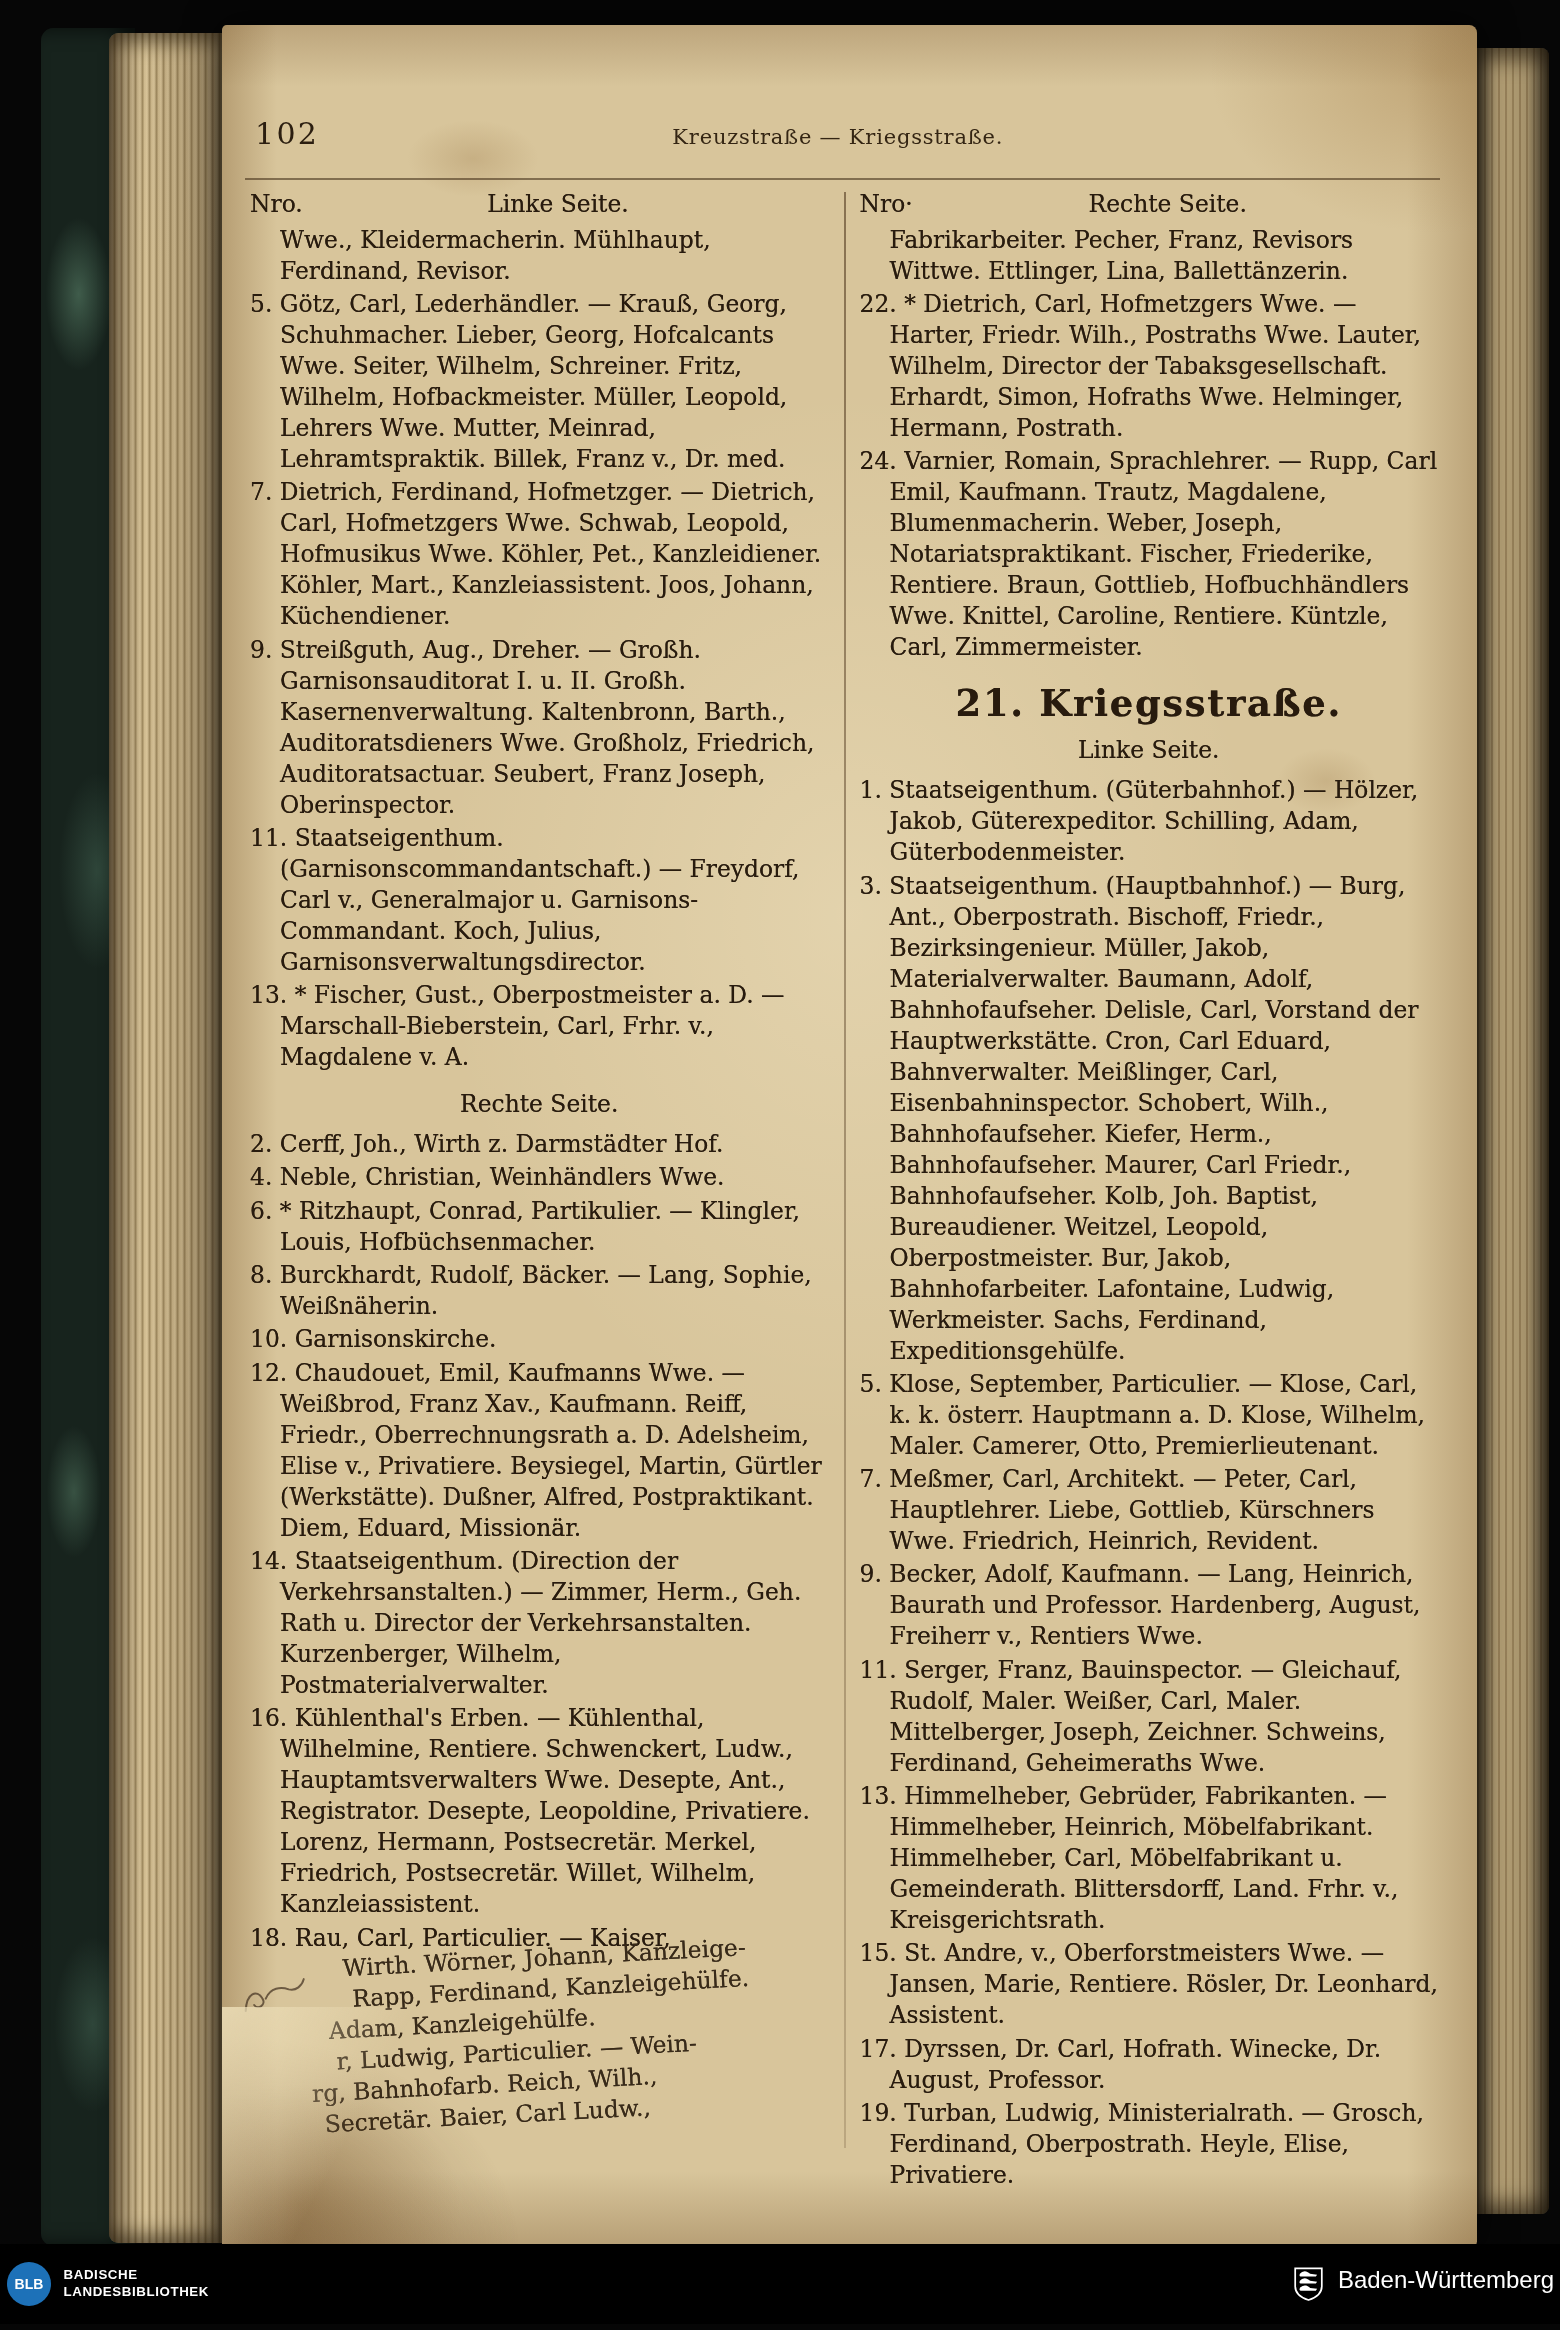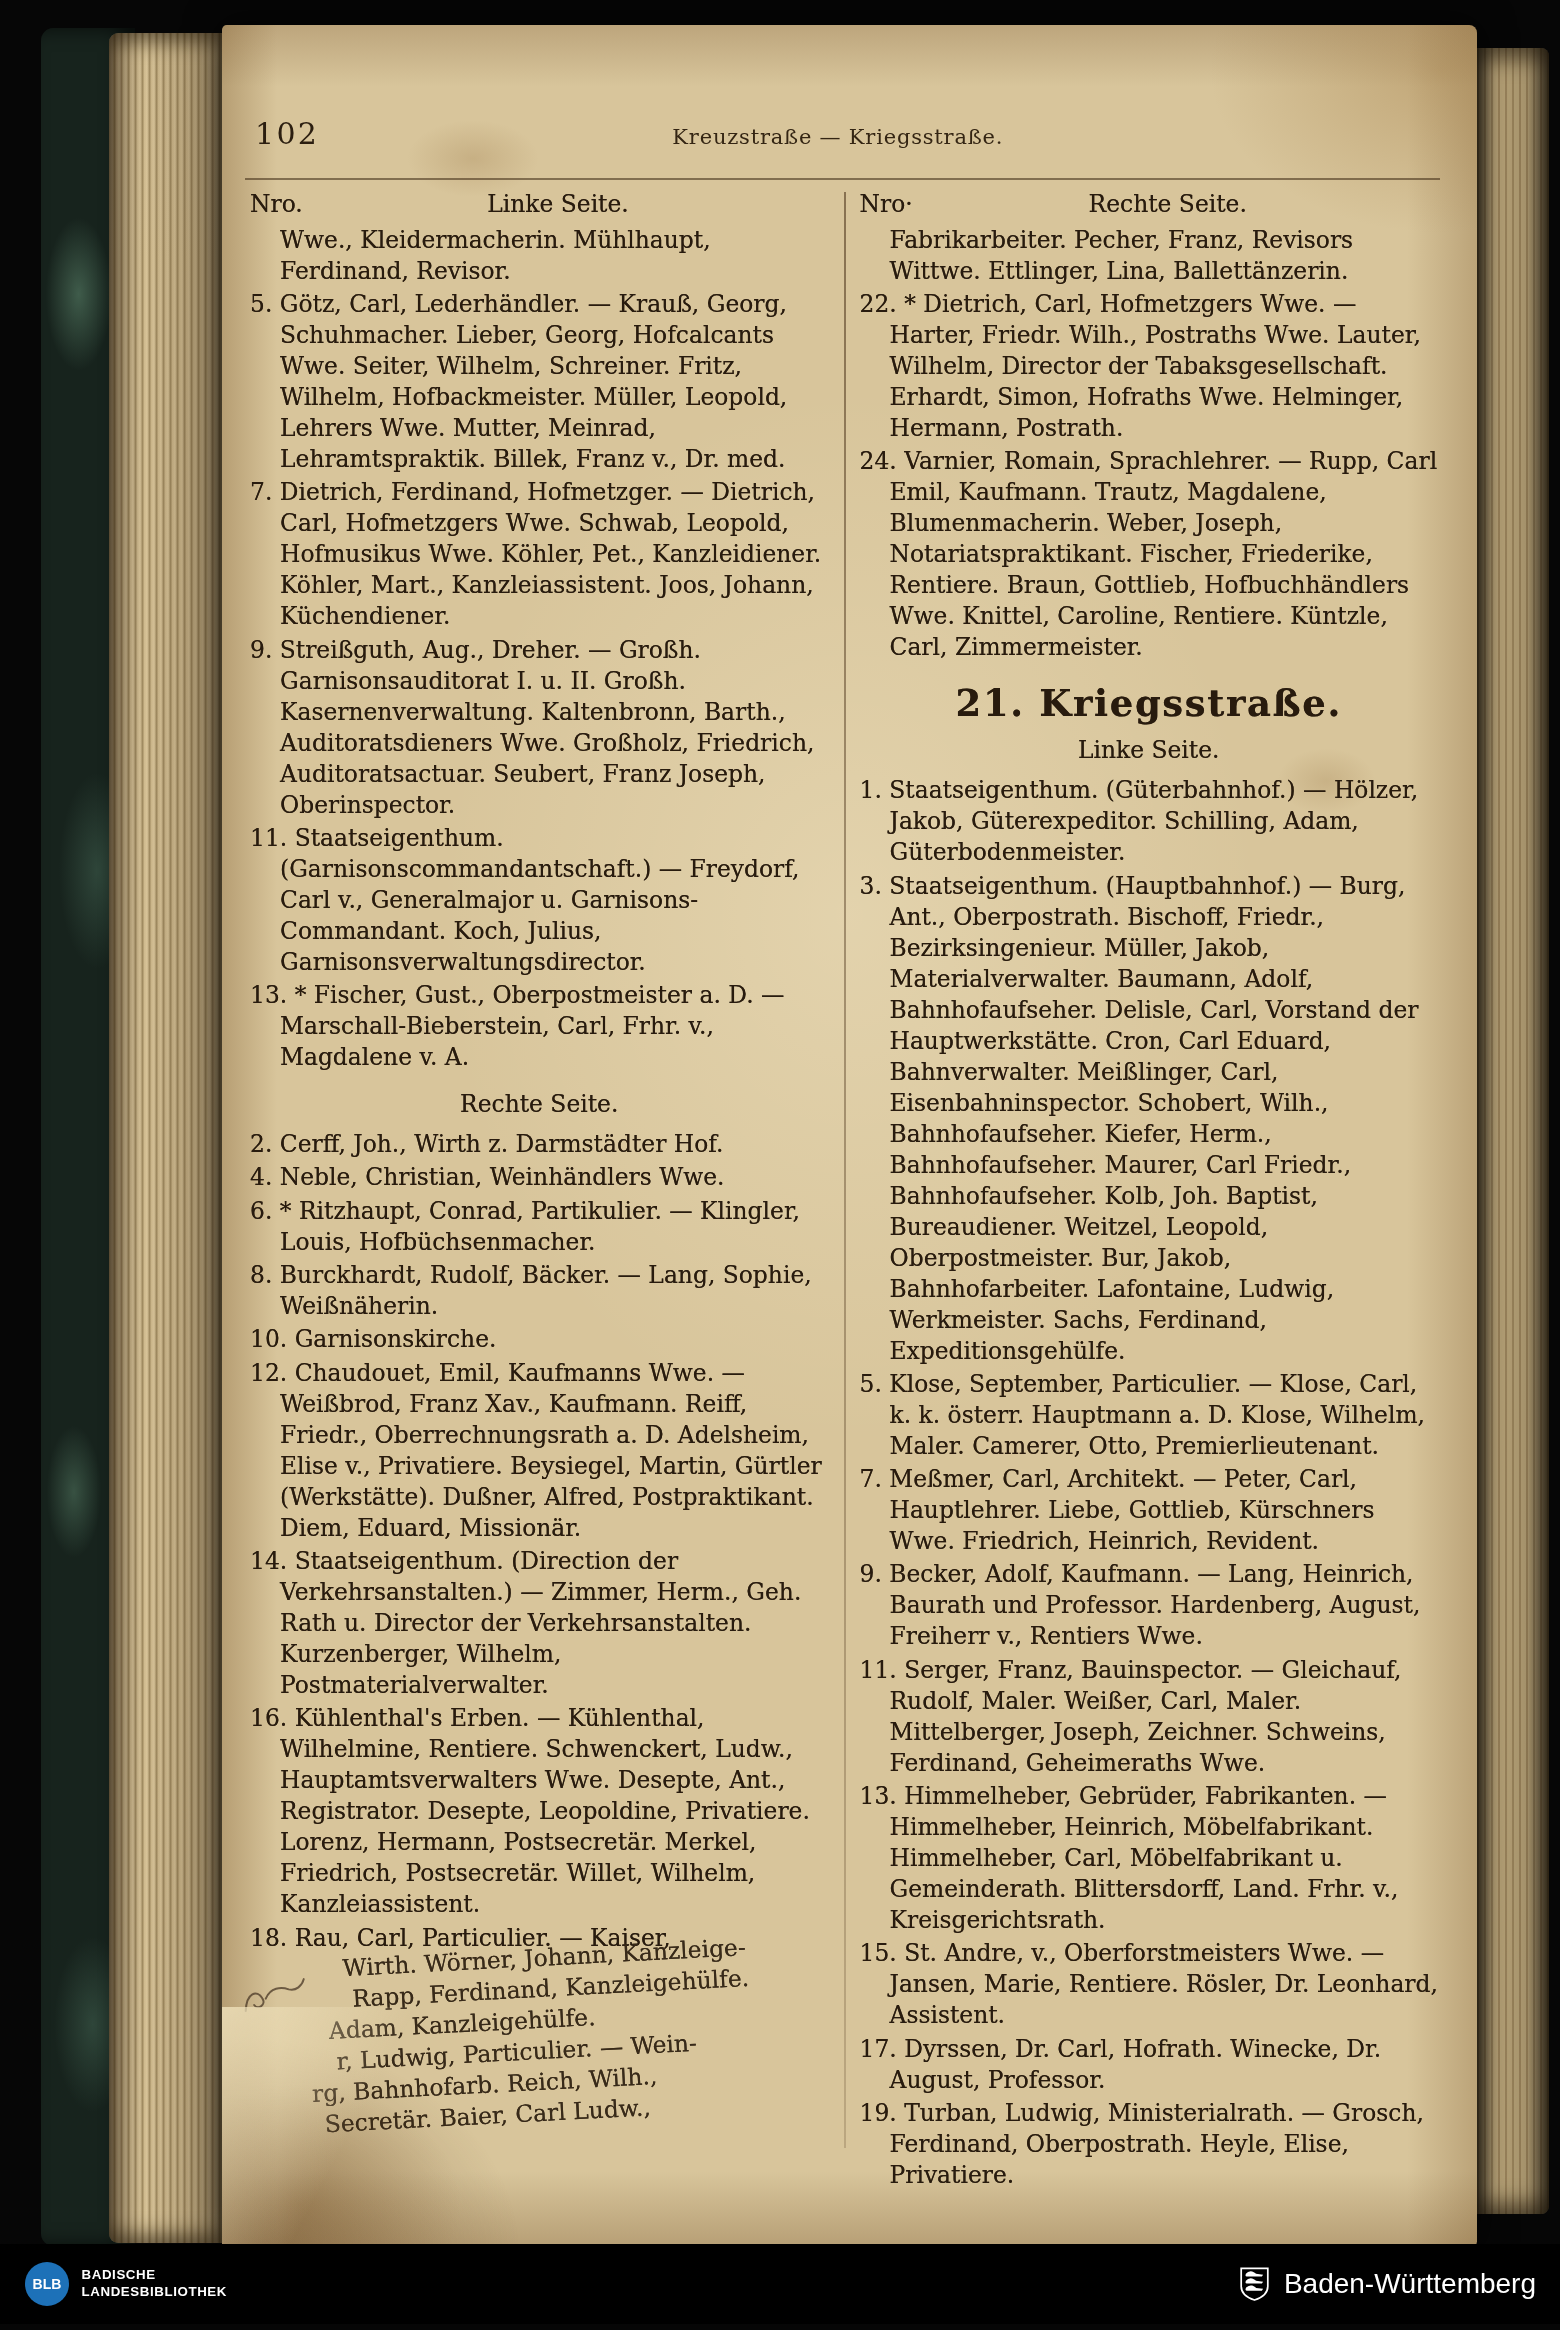--- a/index.html
+++ b/index.html
@@ -65,26 +65,26 @@
   .side-subheading{text-align:center;margin:15.6px 0 9.4px;}
   .street-heading{text-align:center;font-size:37px;font-weight:bold;letter-spacing:1.6px;margin:25px 0 11px;}
   .curl-block{transform:rotate(-3deg);transform-origin:0 0;margin-top:4.7px;color:#382a19;}
   .curl-line{white-space:nowrap;}
 
   .pencil-mark{position:absolute;left:14px;top:1951px;transform:rotate(-22deg);opacity:.75;}
 
   
   .footer{position:absolute;left:0;bottom:0;width:1561px;height:80px;background:#000;
           display:flex;align-items:center;justify-content:space-between;box-sizing:border-box;
-          padding:0 25px;font-family:"Liberation Sans", sans-serif;}
+          padding:0 7px;font-family:"Liberation Sans", sans-serif;}
   .blb{display:flex;align-items:center;gap:12.5px;}
   .blb-circle{width:44px;height:44px;border-radius:50%;background:#1d71b8;color:#fff;
           font-weight:bold;font-size:14px;display:flex;align-items:center;justify-content:center;}
   .blb-text{color:#fff;font-size:13.3px;font-weight:bold;letter-spacing:0.6px;line-height:1.25;}
-  .bw{display:flex;align-items:center;gap:12.5px;color:#fff;font-size:28px;}
+  .bw{display:flex;gap:12.5px;color:#fff;font-size:24px;}
 </style>
 </head>
 <body>
 
 <div id="stage">
 
   <div class="cover"></div>
   <div class="page-fan"></div>
   <div class="right-stack"></div>
 

